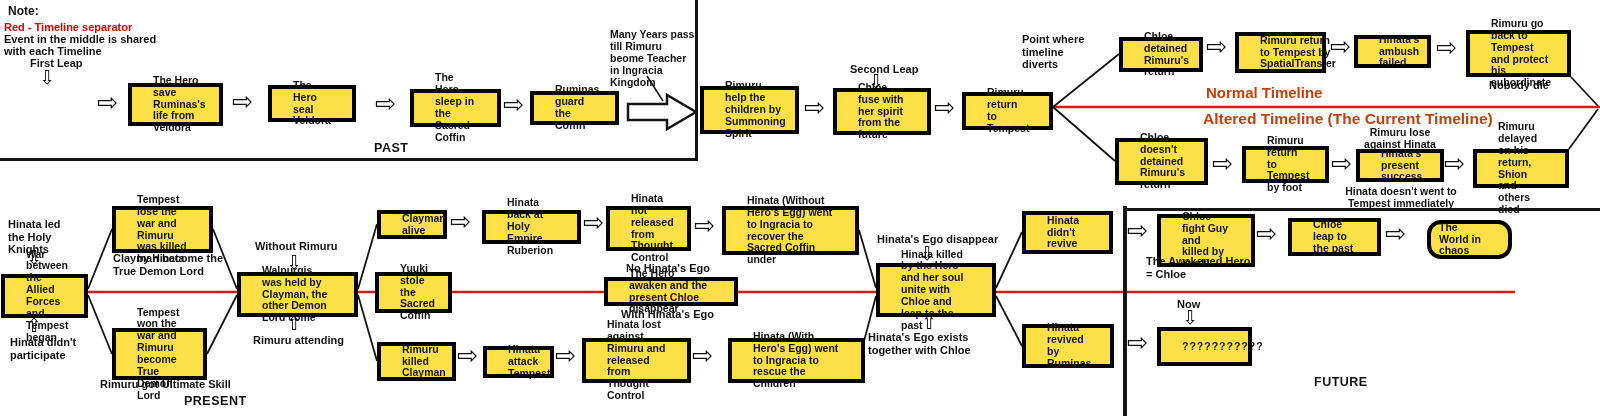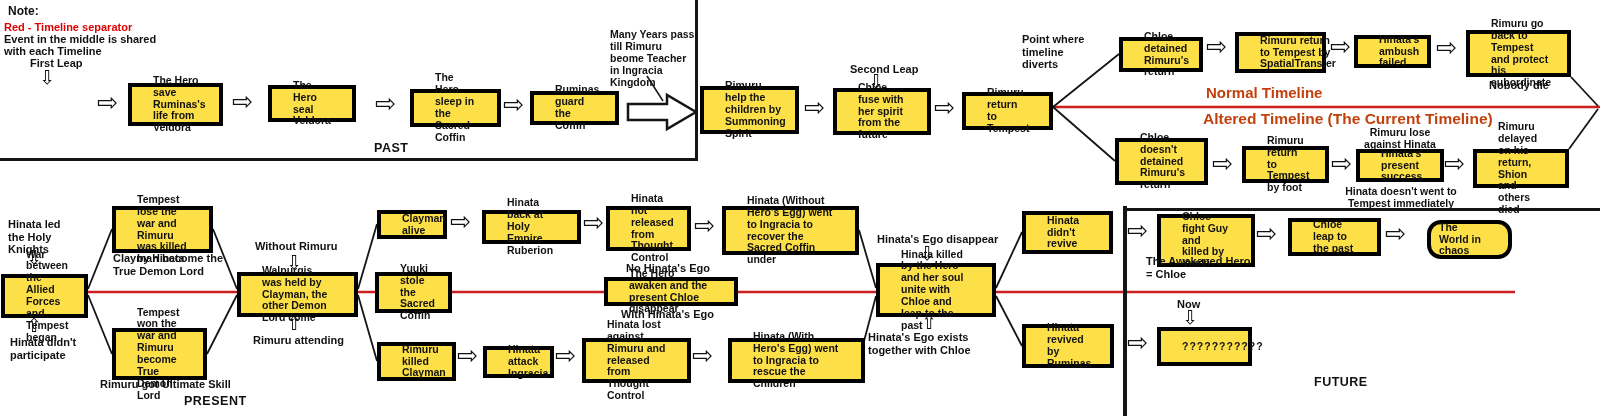--- a/index.html
+++ b/index.html
@@ -132,21 +132,21 @@
   <span class="ar" style="left:694px;top:213px">⇨</span>
   <div class="box" style="left:722px;top:206px;width:137px;height:49px">Hinata (Without Hero's Egg) went to Ingracia to recover the Sacred Coffin under</div>
 
   <div class="box" style="left:375px;top:272px;width:77px;height:41px">Yuuki stole the Sacred Coffin</div>
   <div class="lbl nw" style="left:626px;top:262px">No Hinata's Ego</div>
   <div class="box" style="left:604px;top:277px;width:134px;height:29px">The Hero awaken and the present Chloe disappear</div>
   <div class="lbl nw" style="left:621px;top:308px">With Hinata's Ego</div>
 
   <div class="box" style="left:377px;top:342px;width:79px;height:39px">Rimuru killed Clayman</div>
   <span class="ar" style="left:457px;top:343px">⇨</span>
-  <div class="box" style="left:483px;top:346px;width:71px;height:32px">Hinata attack Ingracia</div>
+  <div class="box" style="left:483px;top:346px;width:71px;height:32px">Hinata attack Tempest</div>
   <span class="ar" style="left:555px;top:343px">⇨</span>
   <div class="box" style="left:582px;top:338px;width:109px;height:45px">Hinata lost against Rimuru and released from Thought Control</div>
   <span class="ar" style="left:692px;top:343px">⇨</span>
   <div class="box" style="left:728px;top:338px;width:137px;height:45px">Hinata (With Hero's Egg) went to Ingracia to rescue the Children</div>
 
   <div class="lbl nw" style="left:877px;top:233px">Hinata's Ego disappear</div>
   <span class="ar arv" style="left:919px;top:244px">⇩</span>
   <div class="box" style="left:876px;top:263px;width:120px;height:54px">Hinata killed by the Hero and her soul unite with Chloe and leap to the past</div>
   <span class="ar arv" style="left:921px;top:313px">⇧</span>
   <div class="lbl" style="left:868px;top:331px;width:140px">Hinata's Ego exists together with Chloe</div>

